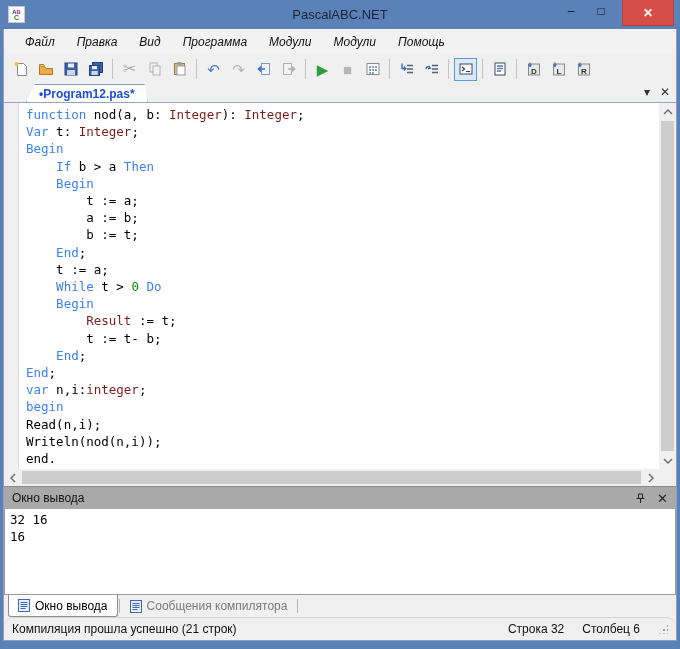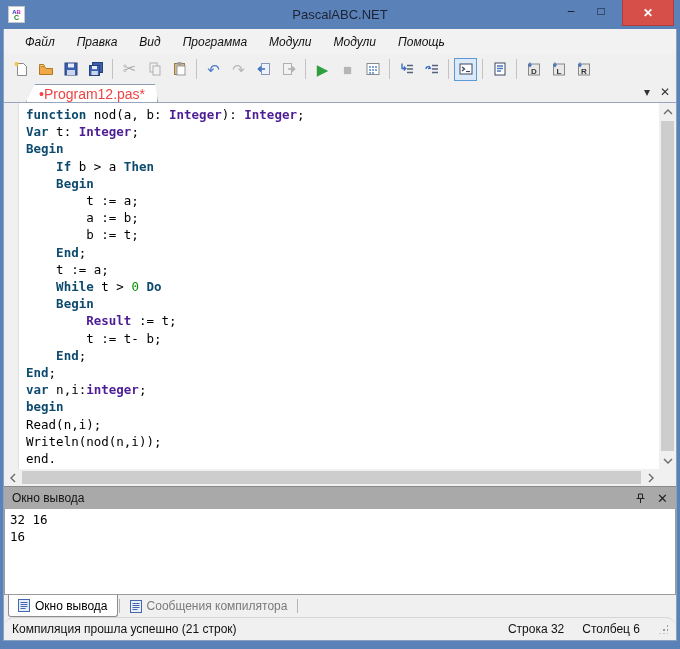--- a/index.html
+++ b/index.html
@@ -31,33 +31,33 @@
   .tbtn { width:23px; height:23px; display:flex; align-items:center; justify-content:center; margin:0 1px; }
   .tbtn.sel { border:1px solid #5b9bd5; background:#dbe9f9; }
   .tsep { width:1px; height:20px; background:#c3c3c3; margin:0 4px; }
   .g { font-size:15px; line-height:1; }
   .g.blue { color:#4a78c8; } .g.gray { color:#b5b5b5; } .g.green { color:#2e9e3e; }
   .g.cut { color:#ababab; font-size:16px; }
 
   
   .tabstrip { height:19px; display:flex; align-items:flex-end; background:#f0f0f0; border-bottom:1px solid #98a6bd; flex:0 0 auto; position:relative; }
   .doc-tab { margin-left:22px; height:18px; background:#fff; border:1px solid #8d9bb3; border-bottom:none;
-             padding:1px 12px 0 12px; font-size:14px; font-weight:normal; color:#ef4444;
+             padding:1px 12px 0 12px; font-size:12px; font-weight:bold; color:#1d4ed8;
              clip-path: polygon(9px 0, calc(100% - 3px) 0, 100% 100%, 0 100%);
              display:flex; align-items:center; }
   .tabstrip-right { position:absolute; right:6px; top:1px; display:flex; gap:10px; font-size:12px; color:#333; }
 
   
   .editor-wrap { flex:1 1 auto; display:grid; grid-template-columns:1fr 17px; grid-template-rows:1fr 17px; background:#fff; min-height:0; }
   .code-region { grid-column:1; grid-row:1; display:flex; overflow:hidden; background:#fff; }
   .gutter { width:15px; background:#f0f0f0; border-right:1px solid #e0e0e0; flex:0 0 auto; }
   .code { font-family:"DejaVu Sans Mono","Liberation Mono",monospace; font-size:12.5px; line-height:17.2px;
           padding:3px 0 0 7px; white-space:pre; color:#000; }
-  .tk-kw { font-weight:bold; color:#0c4a6e; }
-  .tk-ty { color:#4c1d95;font-weight:bold; }
+  .tk-kw { font-weight:normal; color:#3b82f6; }
+  .tk-ty { color:#7f1d1d; }
   .tk-num { color:#089000; }
   .tk-pl { color:#000; }
 
   .vscroll { grid-column:2; grid-row:1; background:#f0f0f0; display:flex; flex-direction:column; align-items:center; }
   .hscroll { grid-column:1; grid-row:2; background:#f0f0f0; display:flex; align-items:center; }
   .sb-corner { grid-column:2; grid-row:2; background:#f0f0f0; }
   .sb-btn { width:17px; height:17px; display:flex; align-items:center; justify-content:center; flex:0 0 auto; }
   .vthumb { flex:1 1 auto; width:13px; background:#cdcdcd; margin:1px 0; }
   .hthumb { flex:1 1 auto; height:13px; background:#cdcdcd; margin:0 1px; }
   .chev { stroke:#6a6a6a; stroke-width:1.4; fill:none; }

